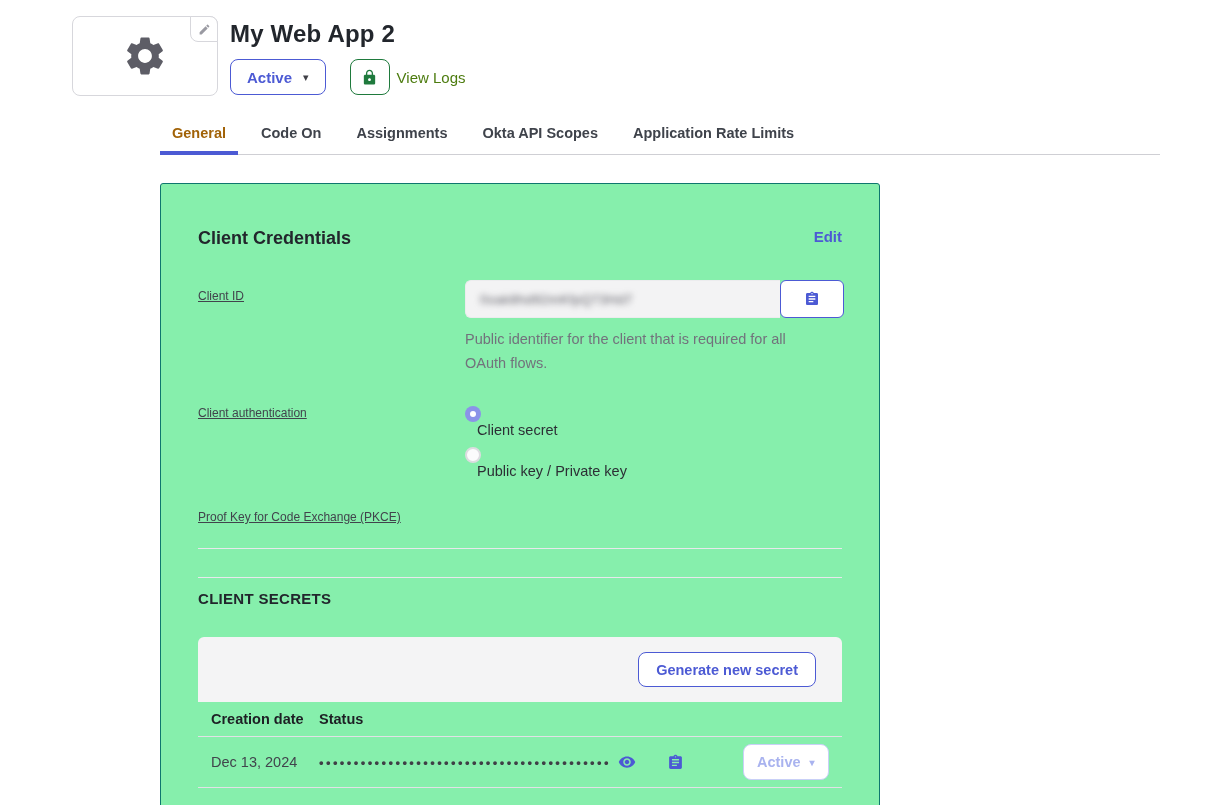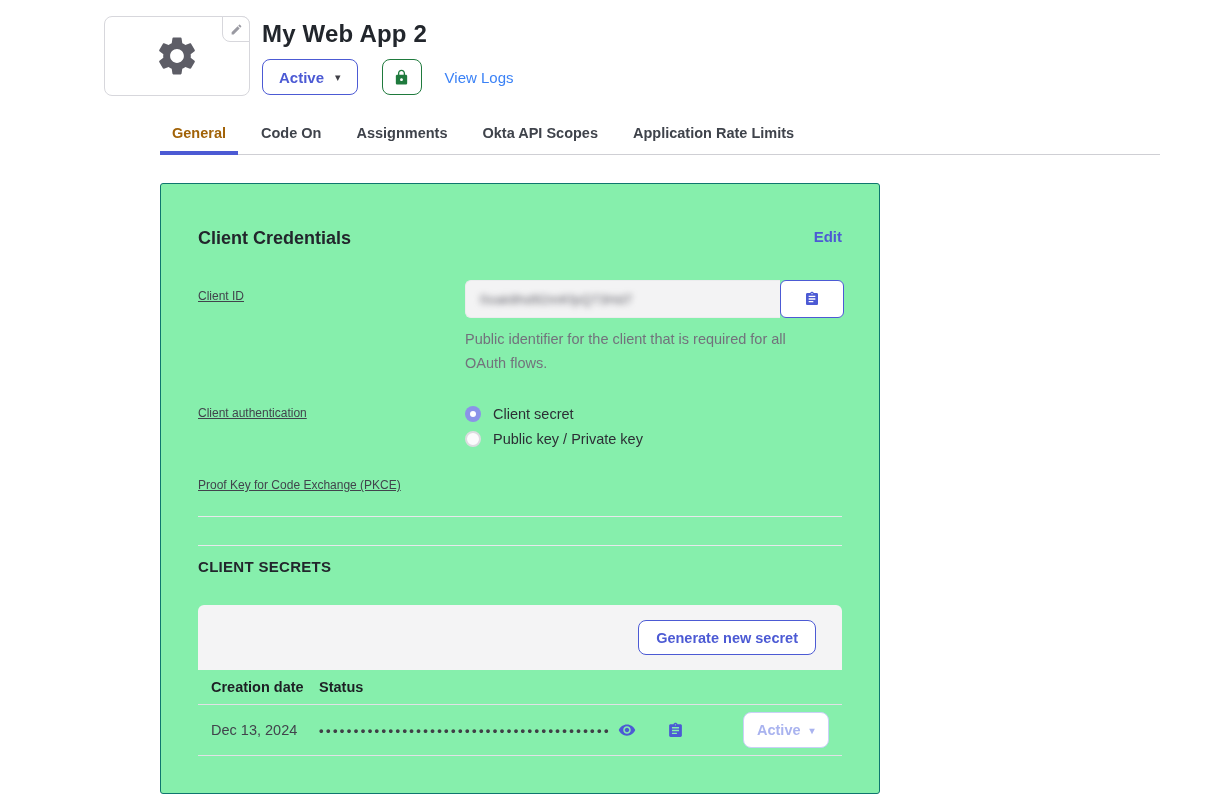--- a/index.html
+++ b/index.html
@@ -2,21 +2,21 @@
 <html><head>
 <meta charset="utf-8">
 <style>
   * { margin: 0; padding: 0; box-sizing: border-box; }
   html, body { width: 1213px; height: 805px; background: #fff; overflow: hidden; }
   body { font-family: "Liberation Sans", sans-serif; color: #1d1f24; }
 
   .page { position: relative; width: 1213px; height: 805px; }
 
   
-  .app-header { display: flex; align-items: flex-start; padding: 16px 0 0 104px; }
+  .app-header { display: flex; align-items: flex-start; padding: 16px 0 0 72px; }
   .logo-box {
     position: relative; width: 146px; height: 80px; border: 1px solid #d7d7dc;
     border-radius: 8px; background: #fff; display: flex; align-items: center; justify-content: center;
   }
   .gear { width: 46px; height: 46px; color: #5d5d66; }
   .logo-edit-btn {
     position: absolute; top: -1px; right: -1px; width: 28px; height: 26px;
     border: 1px solid #d7d7dc; border-radius: 0 8px 0 8px; background: #fff;
     display: flex; align-items: center; justify-content: center; cursor: pointer;
   }
@@ -29,21 +29,21 @@
     background: #fff; border: 1px solid #4c5ad4; border-radius: 8px; cursor: pointer;
     font-family: inherit; font-size: 15px; font-weight: 700; color: #4c5ad4;
   }
   .btn-status .caret { font-size: 11px; color: #3f3f46; font-weight: 400; }
   .btn-lock {
     margin-left: 24px; width: 40px; height: 36px; background: #fff;
     border: 1px solid #1f7a3d; border-radius: 8px; cursor: pointer;
     display: inline-flex; align-items: center; justify-content: center;
   }
   .btn-lock svg { width: 17px; height: 17px; color: #1f7a3d; }
-  .view-logs { margin-left: 23px; font-size: 15px; color: #3b82f6; text-decoration: none; cursor: pointer; }
+  .view-logs { margin-left: 7px; font-size: 15px; color: #4d7c0f; text-decoration: none; cursor: pointer; }
 
   
   .tabs {
     margin: 29px 0 0 160px; width: 1000px; display: flex;
     border-bottom: 1px solid #cfcfd4;
   }
   .tab {
     padding: 0 12px 13px 12px; margin-right: 11px; font-size: 14.5px; font-weight: 700;
     color: #3f434b; cursor: pointer; position: relative; white-space: nowrap;
   }
@@ -73,21 +73,21 @@
     font-size: 13px; color: #5a5a62; letter-spacing: .5px;
   }
   .blurred { filter: blur(3px); user-select: none; }
   .copy-btn {
     width: 64px; background: #fff; border: 1px solid #4c5ad4; border-radius: 6px;
     display: flex; align-items: center; justify-content: center; cursor: pointer;
   }
   .copy-btn svg { width: 16px; height: 16px; color: #4c5ad4; }
   .help-text { margin-top: 9px; width: 350px; font-size: 14.5px; line-height: 24px; color: #72727c; }
 
-  .option-line { display: flex; margin-bottom: 9px; }
+  .option-line { display: flex; margin-bottom: 9px; flex-direction: column; }
   .option-line:last-child { margin-bottom: 0; }
   .option-label { margin-left: 12px; font-size: 14.5px; color: #2c2f35; }
   .radio { width: 16px; height: 16px; border-radius: 50%; flex: 0 0 16px; position: relative; cursor: pointer; }
   .radio.selected { background: #8b93e8; }
   .radio.selected::after {
     content: ""; position: absolute; left: 5px; top: 5px; width: 6px; height: 6px;
     border-radius: 50%; background: #fff;
   }
   .radio.unselected { background: #fbfbfc; border: 2px solid #dcdce0; }
   .checkbox {

